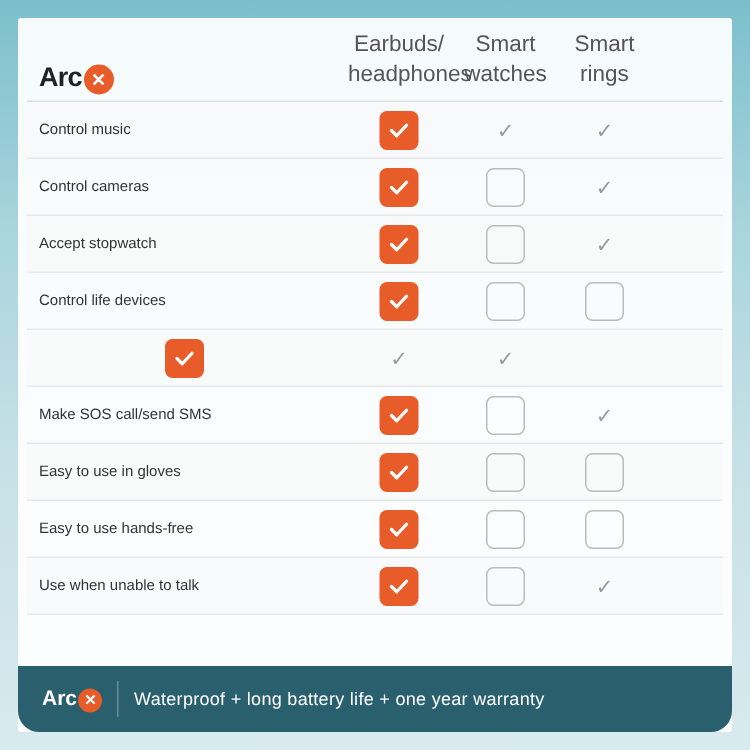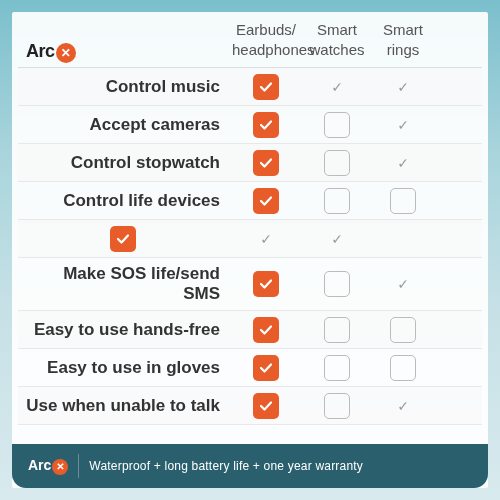--- a/index.html
+++ b/index.html
@@ -90,25 +90,24 @@
       align-items: center;
       border-bottom: 1px solid #e8e8e8;
       min-height: 38px;
     }
 
     .data-row:nth-child(odd) {
       background: rgba(248,248,248,0.5);
     }
 
     .row-label {
-      font-size: 17px;
+      font-size: 10px;
       color: #333;
       padding: 6px 8px;
-      font-weight: 700;
-      text-align: right;
+      font-weight: 400;
     }
 
     .cell {
       display: flex;
       align-items: center;
       justify-content: center;
     }
 
     .check-orange {
       width: 26px;
@@ -215,37 +214,37 @@
             </div>
           </div>
           <div class="cell">
             <span class="check-thin">✓</span>
           </div>
           <div class="cell">
             <span class="check-thin">✓</span>
           </div>
         </div>
         <div class="data-row">
-          <div class="row-label">Accept cameras</div>
-          <div class="cell">
-            <div class="check-orange">
-              <svg viewBox="0 0 14 14" fill="none">
-                <polyline points="2,7 5.5,10.5 12,3.5" stroke="white" stroke-width="2.2" stroke-linecap="round" stroke-linejoin="round"></polyline>
-              </svg>
-            </div>
-          </div>
-          <div class="cell">
-            <div class="check-gray"></div>
-          </div>
-          <div class="cell">
-            <span class="check-thin">✓</span>
-          </div>
-        </div>
-        <div class="data-row">
-          <div class="row-label">Control stopwatch</div>
+          <div class="row-label">Control cameras</div>
+          <div class="cell">
+            <div class="check-orange">
+              <svg viewBox="0 0 14 14" fill="none">
+                <polyline points="2,7 5.5,10.5 12,3.5" stroke="white" stroke-width="2.2" stroke-linecap="round" stroke-linejoin="round"></polyline>
+              </svg>
+            </div>
+          </div>
+          <div class="cell">
+            <div class="check-gray"></div>
+          </div>
+          <div class="cell">
+            <span class="check-thin">✓</span>
+          </div>
+        </div>
+        <div class="data-row">
+          <div class="row-label">Accept stopwatch</div>
           <div class="cell">
             <div class="check-orange">
               <svg viewBox="0 0 14 14" fill="none">
                 <polyline points="2,7 5.5,10.5 12,3.5" stroke="white" stroke-width="2.2" stroke-linecap="round" stroke-linejoin="round"></polyline>
               </svg>
             </div>
           </div>
           <div class="cell">
             <div class="check-gray"></div>
           </div>
@@ -278,53 +277,53 @@
             </div>
           </div>
           <div class="cell">
             <span class="check-thin">✓</span>
           </div>
           <div class="cell">
             <span class="check-thin">✓</span>
           </div>
         </div>
         <div class="data-row">
-          <div class="row-label">Make SOS life/send SMS</div>
-          <div class="cell">
-            <div class="check-orange">
-              <svg viewBox="0 0 14 14" fill="none">
-                <polyline points="2,7 5.5,10.5 12,3.5" stroke="white" stroke-width="2.2" stroke-linecap="round" stroke-linejoin="round"></polyline>
-              </svg>
-            </div>
-          </div>
-          <div class="cell">
-            <div class="check-gray"></div>
-          </div>
-          <div class="cell">
-            <span class="check-thin">✓</span>
+          <div class="row-label">Make SOS call/send SMS</div>
+          <div class="cell">
+            <div class="check-orange">
+              <svg viewBox="0 0 14 14" fill="none">
+                <polyline points="2,7 5.5,10.5 12,3.5" stroke="white" stroke-width="2.2" stroke-linecap="round" stroke-linejoin="round"></polyline>
+              </svg>
+            </div>
+          </div>
+          <div class="cell">
+            <div class="check-gray"></div>
+          </div>
+          <div class="cell">
+            <span class="check-thin">✓</span>
+          </div>
+        </div>
+        <div class="data-row">
+          <div class="row-label">Easy to use in gloves</div>
+          <div class="cell">
+            <div class="check-orange">
+              <svg viewBox="0 0 14 14" fill="none">
+                <polyline points="2,7 5.5,10.5 12,3.5" stroke="white" stroke-width="2.2" stroke-linecap="round" stroke-linejoin="round"></polyline>
+              </svg>
+            </div>
+          </div>
+          <div class="cell">
+            <div class="check-gray"></div>
+          </div>
+          <div class="cell">
+            <div class="check-gray"></div>
           </div>
         </div>
         <div class="data-row">
           <div class="row-label">Easy to use hands-free</div>
-          <div class="cell">
-            <div class="check-orange">
-              <svg viewBox="0 0 14 14" fill="none">
-                <polyline points="2,7 5.5,10.5 12,3.5" stroke="white" stroke-width="2.2" stroke-linecap="round" stroke-linejoin="round"></polyline>
-              </svg>
-            </div>
-          </div>
-          <div class="cell">
-            <div class="check-gray"></div>
-          </div>
-          <div class="cell">
-            <div class="check-gray"></div>
-          </div>
-        </div>
-        <div class="data-row">
-          <div class="row-label">Easy to use in gloves</div>
           <div class="cell">
             <div class="check-orange">
               <svg viewBox="0 0 14 14" fill="none">
                 <polyline points="2,7 5.5,10.5 12,3.5" stroke="white" stroke-width="2.2" stroke-linecap="round" stroke-linejoin="round"></polyline>
               </svg>
             </div>
           </div>
           <div class="cell">
             <div class="check-gray"></div>
           </div>

